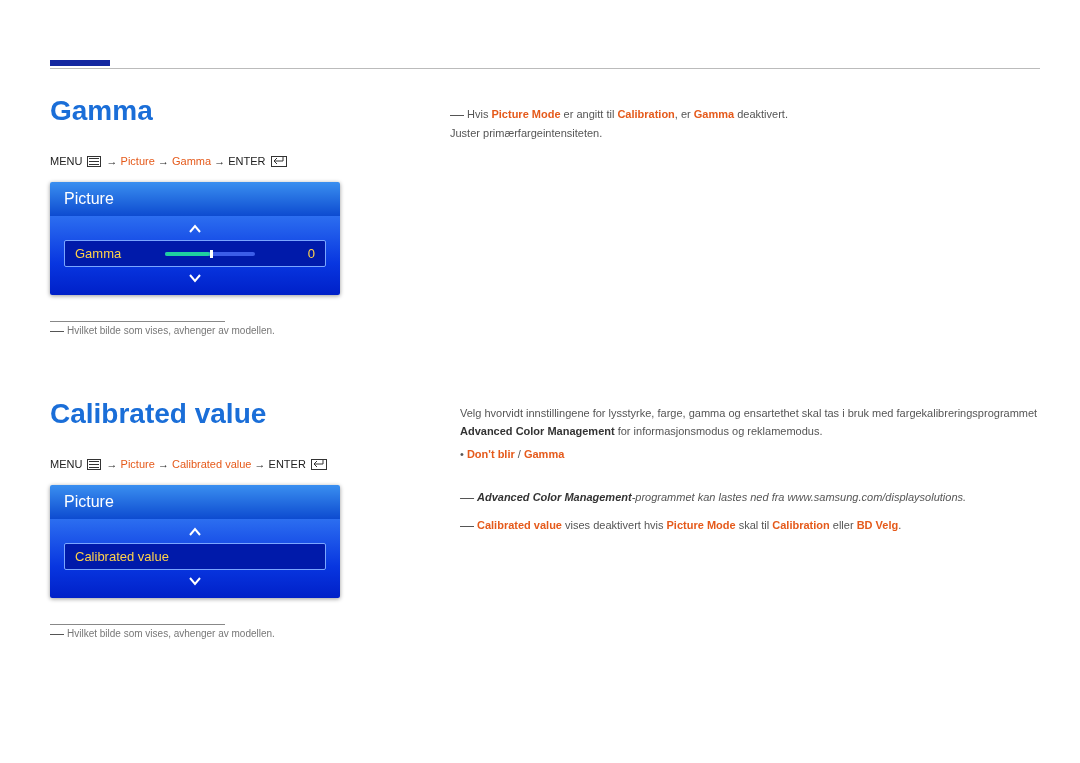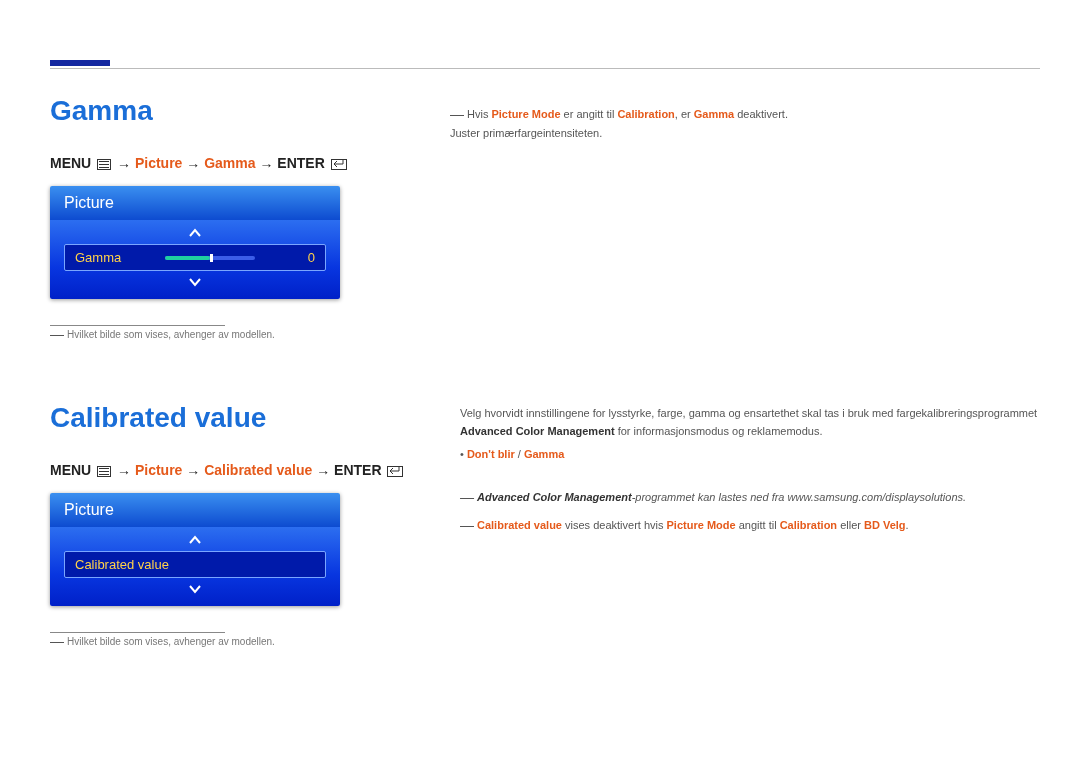--- a/index.html
+++ b/index.html
@@ -25,24 +25,24 @@
     width: 60px;
     height: 6px;
     background: #1428a0;
   }
   .section-title {
     font-size: 28px;
     font-weight: bold;
     color: #1a6ed8;
   }
   .breadcrumb {
-    font-size: 14px;
+    font-size: 11px;
     margin-top: 28px;
     color: #222;
-    font-weight: bold;
+    font-weight: normal;
   }
   .breadcrumb .hl { color: #e55a1b; }
   .menu-icon, .enter-icon {
     display: inline-block;
     vertical-align: -2px;
     width: 14px; height: 11px;
     border: 1px solid #333;
     position: relative;
     margin: 0 2px;
   }
@@ -264,15 +264,15 @@
   <div>
     <span>Velg hvorvidt innstillingene for lysstyrke, farge, gamma og ensartethet skal tas i bruk med fargekalibreringsprogrammet </span><span class="b">Advanced Color Management</span><span> for informasjonsmodus og reklamemodus.</span>
   </div>
   <div class="bullet">
     <span class="hl-orange">Don't blir</span><span> / </span><span class="hl-orange">Gamma</span>
   </div>
   <div style="margin-top:22px;font-style:italic;">
     <span class="dash-rule">―</span><span class="b">Advanced Color Management</span><span>-programmet kan lastes ned fra www.samsung.com/displaysolutions.</span>
   </div>
   <div style="margin-top:6px;">
-    <span class="dash-rule">―</span><span class="hl-orange">Calibrated value</span><span> vises deaktivert hvis </span><span class="hl-orange">Picture Mode</span><span> angitt til </span><span class="hl-orange">Calibration</span><span> eller </span><span class="hl-orange">BD Velg</span><span>.</span>
+    <span class="dash-rule">―</span><span class="hl-orange">Calibrated value</span><span> vises deaktivert hvis </span><span class="hl-orange">Picture Mode</span><span> skal til </span><span class="hl-orange">Calibration</span><span> eller </span><span class="hl-orange">BD Velg</span><span>.</span>
   </div>
 </div>
 
 </body></html>

